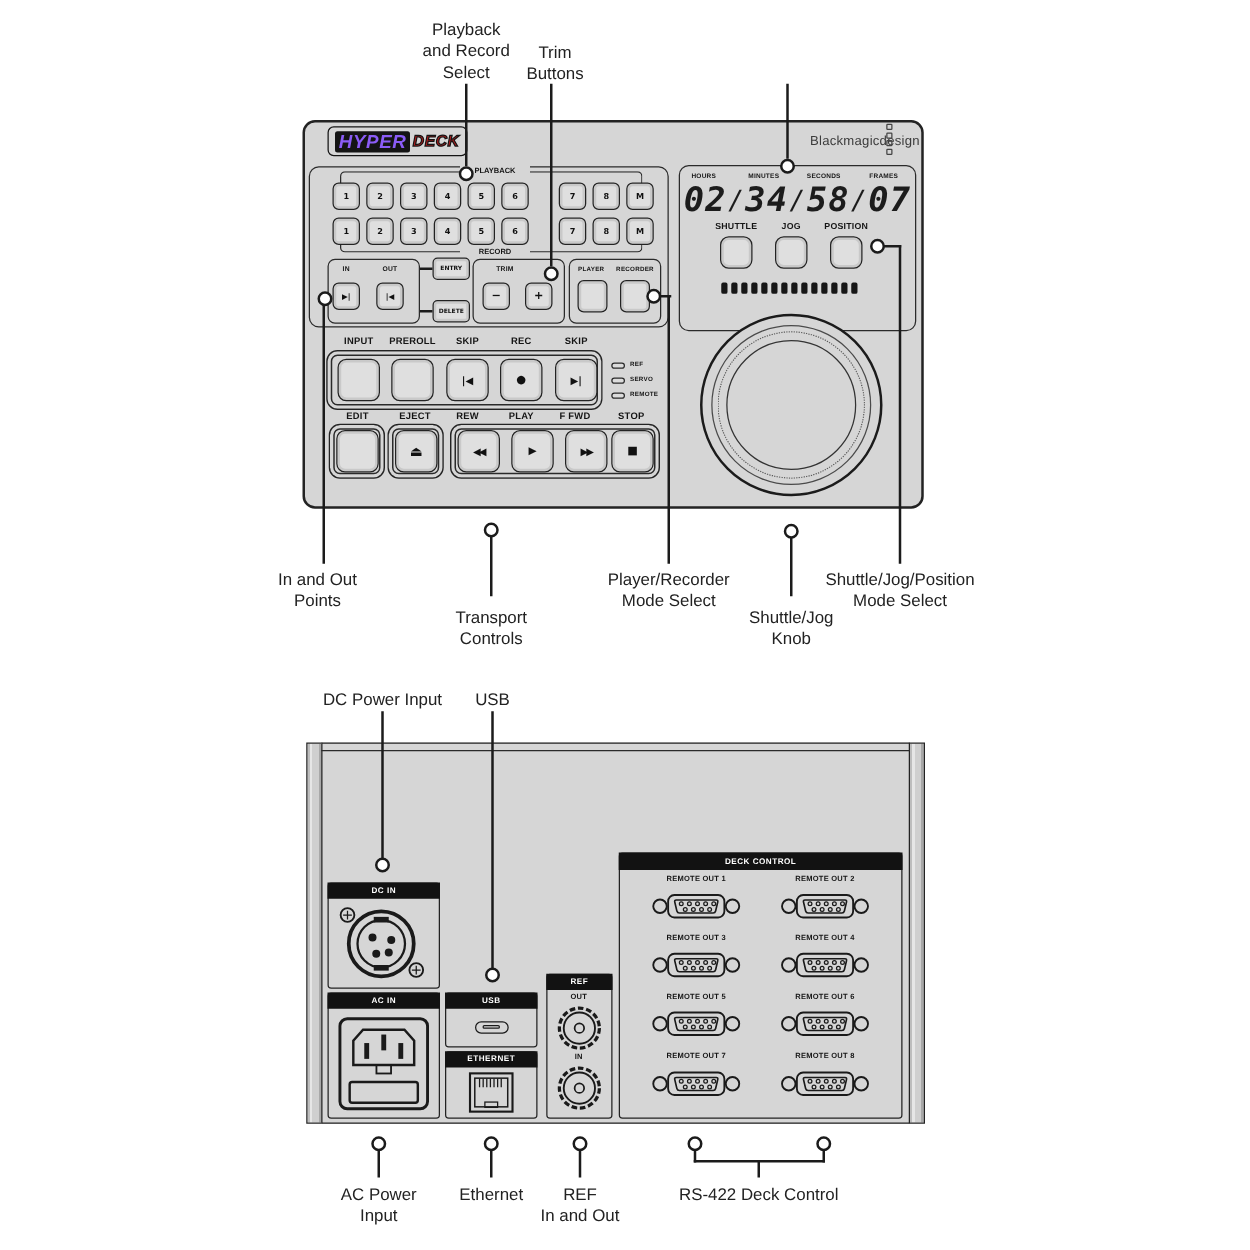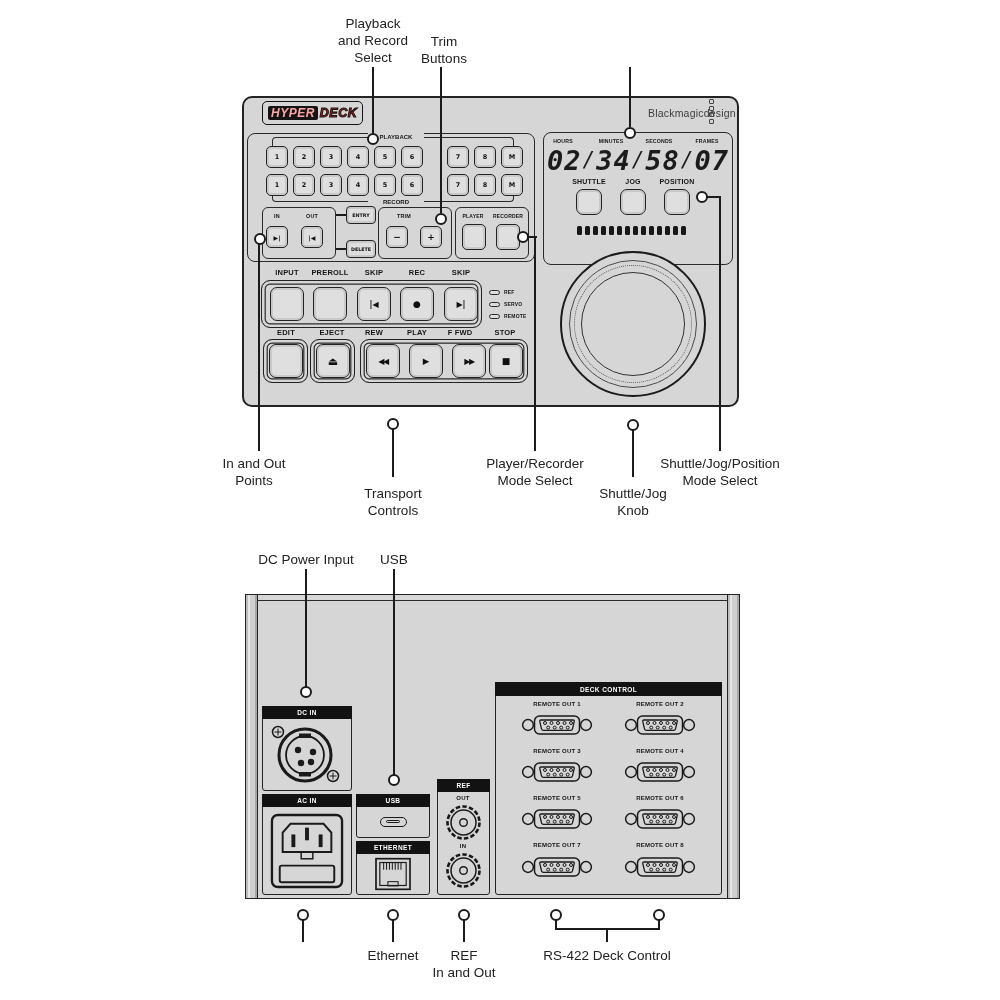--- a/index.html
+++ b/index.html
@@ -37,21 +37,21 @@
   .nk{position:static;width:22px;height:22px;font-size:6.5px}
   .ksp{width:14px}
   .rail{position:absolute;border:1.5px solid #232323;box-sizing:border-box;
         background:linear-gradient(90deg,#bdbdbd 0 2px,#e6e6e6 2px 4px,#cfcfcf 4px 9px,#a8a8a8 9px 100%)}
   .face{position:absolute;background:#d6d6d6;border:1.5px solid #232323;box-sizing:border-box}
   .cbox{position:absolute;border:1.4px solid #232323;border-radius:3px;box-sizing:border-box}
   svg.conn{position:absolute;stroke:#1a1a1a;fill:none}
   .bmdsq{width:5px;height:5px;border:1.1px solid #444;border-radius:1px;margin-bottom:1.5px;box-sizing:border-box}
   .logo{position:absolute;border:1.8px solid #141414;border-radius:5px;display:flex;align-items:center;
         padding:2px 5px;gap:2px;box-sizing:border-box}
-  .logo .hy{background:#141414;color:#fca5a5;font-style:italic;font-weight:800;font-size:12px;
+  .logo .hy{background:#141414;color:#8b5cf6;font-style:italic;font-weight:800;font-size:15px;
             letter-spacing:.5px;padding:0 3px;border-radius:2px}
   .logo .dk{color:#b91c1c;-webkit-text-stroke:1px #141414;font-style:italic;font-weight:800;
             font-size:12.5px;letter-spacing:.5px}
   .brand{position:absolute;font-size:10.5px;color:#3c3c3c;letter-spacing:.2px}
 </style>
 </head>
 <body>
 
 <div id="stage">
 
@@ -376,18 +376,20 @@
   <div class="callout" style="left:313px;top:485px">Transport
 Controls</div>
   <div class="callout" style="left:455px;top:455px">Player/Recorder
 Mode Select</div>
   <div class="callout" style="left:553px;top:485px">Shuttle/Jog
 Knob</div>
   <div class="callout" style="left:640px;top:455px">Shuttle/Jog/Position
 Mode Select</div>
   <div class="callout" style="left:226px;top:551px">DC Power Input</div>
   <div class="callout" style="left:314px;top:551px">USB</div>
+  <div class="callout" style="left:223px;top:947px">AC Power
+Input</div>
   <div class="callout" style="left:313px;top:947px">Ethernet</div>
   <div class="callout" style="left:384px;top:947px">REF
 In and Out</div>
   <div class="callout" style="left:507px;top:947px;width:200px">RS-422 Deck Control</div>
 
 </div>
 
 </body></html>

